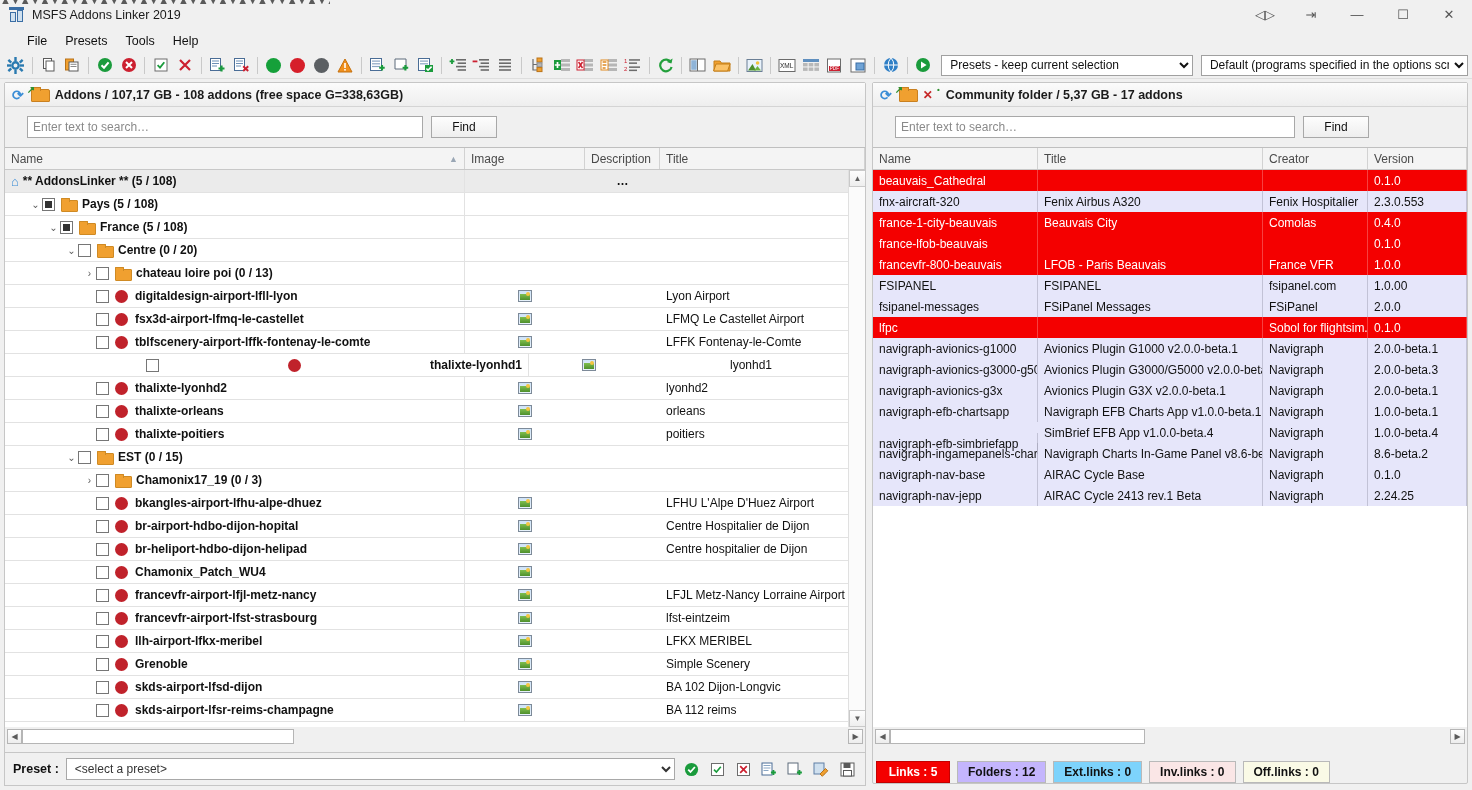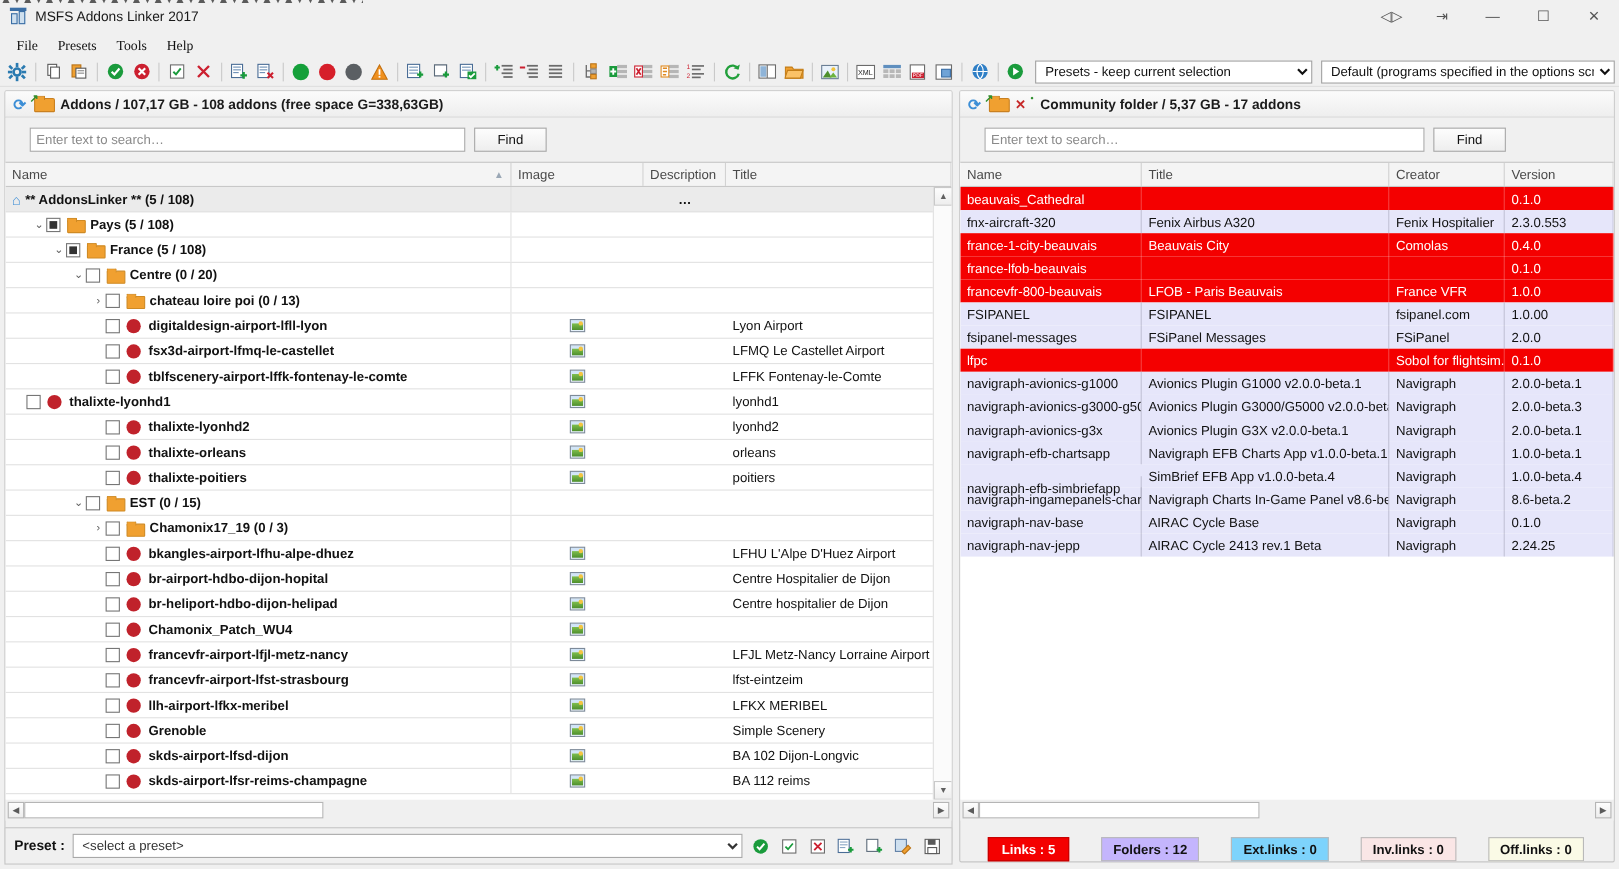--- a/index.html
+++ b/index.html
@@ -33,21 +33,21 @@
   .app-icon .b2 { left: 8px; height: 12px; }
   .app-icon .cap { position: absolute; top: 0; left: 0; width: 15px; height: 3px; background: #3a6ea5; }
   .title-text { font-size: 12.5px; color: #1a1a1a; }
   .wincontrols { margin-left: auto; display: flex; height: 30px; }
   .wincontrols div {
     width: 46px; height: 30px; display: flex; align-items: center; justify-content: center;
     color: #555; font-size: 13px;
   }
 
   
-  .menubar { height: 22px; display: flex; align-items: center; padding-left: 6px; background: #f0f0f0; font-family: Liberation Serif, serif; }
+  .menubar { height: 22px; display: flex; align-items: center; padding-left: 18px; background: #f0f0f0; }
   .menubar .mi { padding: 2px 9px; font-size: 12.5px; color: #111; }
 
   
   .toolbar {
     height: 27px; display: flex; align-items: center; padding: 0 4px; gap: 0px;
     background: #f0f0f0; border-bottom: 1px solid #dedede;
   }
   .tb { width: 25px; height: 23px; display: flex; align-items: center; justify-content: center; }
   .sep { width: 1px; height: 17px; background: #c9c9c9; margin: 0 4px; }
   .dot { border-radius: 50%; display: inline-block; }
@@ -167,21 +167,21 @@
   .presetbar select {
     flex:1; height:22px; border:1px solid #a8a8a8; background:#fff; font-size:12px;
     font-family:"Liberation Sans", sans-serif; color:#333; padding-left:4px;
   }
   .mini { width:19px; height:19px; display:flex; align-items:center; justify-content:center; }
 
   
   .badges { position:absolute; left:876px; bottom:5px; width:592px; height:26px; display:flex; gap:7px; align-items:center;}
   .badge {
     height:22px; min-width:74px; padding:0 10px; display:flex; align-items:center; justify-content:center;
-    border:1px solid #b9b9b9; font-weight:bold; font-size:12px; color:#111;margin-left:22px;
+    border:1px solid #b9b9b9; font-weight:bold; font-size:12px; color:#111;
   }
   .badge.b-links  { background:#f40000; color:#fff; border-color:#c40000; }
   .badge.b-fold   { background:#c4b5fd; }
   .badge.b-ext    { background:#7dd3fc; }
   .badge.b-inv    { background:#fae6e6; }
   .badge.b-off    { background:#fafae6; }
 
   .svgi { display:block; }
 </style>
 </head>
@@ -189,21 +189,21 @@
 
 <div class="app">
 
   <div class="titlebar">
     <div class="bleed">▲▼▲▼▲▼▲▼▲▼▲▼▲▼▲▼▲▼▲▼▲▼▲▼▲▼▲▼▼▲▼▲▼▲▼▲▼ = ▲▼▲▼▲▼▲▼ = ▼▲▼▲▼▲▼ = ▼▲▼▲▼▲</div>
     <div class="app-icon">
       <div class="cap"></div>
         <div class="b1"></div>
         <div class="b2"></div>
     </div>
-    <div class="title-text">MSFS Addons Linker 2017</div>
+    <div class="title-text">MSFS Addons Linker 2019</div>
     <div class="wincontrols">
       <div>◁▷</div>
       <div>⇥</div>
       <div>—</div>
       <div>☐</div>
       <div class="cls">✕</div>
     </div>
   </div>
 
   <div class="menubar">
@@ -630,21 +630,21 @@
                 <span class="reddot"></span>
                 <span class="bold">tblfscenery-airport-lffk-fontenay-le-comte</span>
               </div>
               <div class="gcell" style="width: 120px; justify-content: center;">
                 <span class="imgico"></span>
               </div>
               <div class="gcell" style="width: 75px; justify-content: center;"></div>
               <div class="gcell" style="flex: 1 1 0%;">LFFK Fontenay-le-Comte</div>
             </div>
             <div class="grow">
-              <div class="gcell namecell" style="width: 460px; ">
+              <div class="gcell namecell" style="width: 524px;  justify-content: space-between;">
                 <span class="chev"></span>
                 <span class="cbox"></span>
                 <span class="reddot"></span>
                 <span class="bold">thalixte-lyonhd1</span>
               </div>
               <div class="gcell" style="width: 120px; justify-content: center;">
                 <span class="imgico"></span>
               </div>
               <div class="gcell" style="width: 75px; justify-content: center;"></div>
               <div class="gcell" style="flex: 1 1 0%;">lyonhd1</div>

